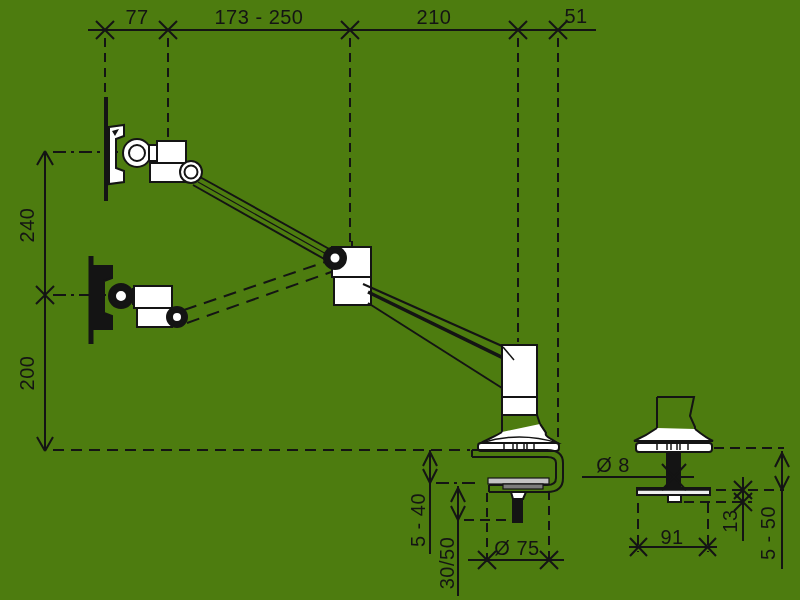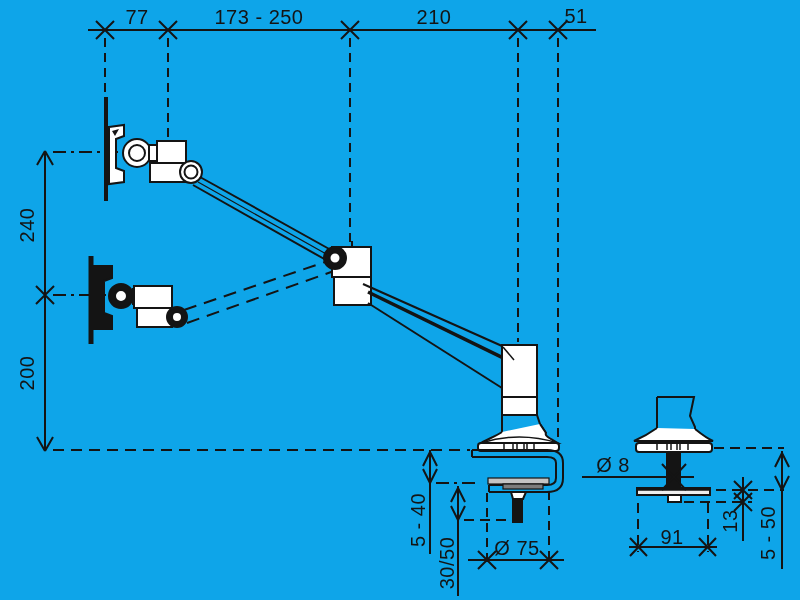--- a/index.html
+++ b/index.html
@@ -1,16 +1,16 @@
 <!DOCTYPE html>
 <html><head>
 <meta charset="utf-8">
 <style>
   html,body{margin:0;padding:0;background:#ffffff;}
-  .stage{width:800px;height:600px;background:#0ea5e9;position:relative;overflow:hidden;}
+  .stage{width:800px;height:600px;background:#4d7c0f;position:relative;overflow:hidden;}
   svg{display:block;}
   text{font-family:"Liberation Sans", sans-serif;font-size:20px;fill:#141414;letter-spacing:0.5px;}
 </style>
 </head>
 <body>
 
 <div class="stage">
 <svg width="800" height="600" viewBox="0 0 800 600">
 
   <g stroke="#141414" stroke-width="2" fill="none">

